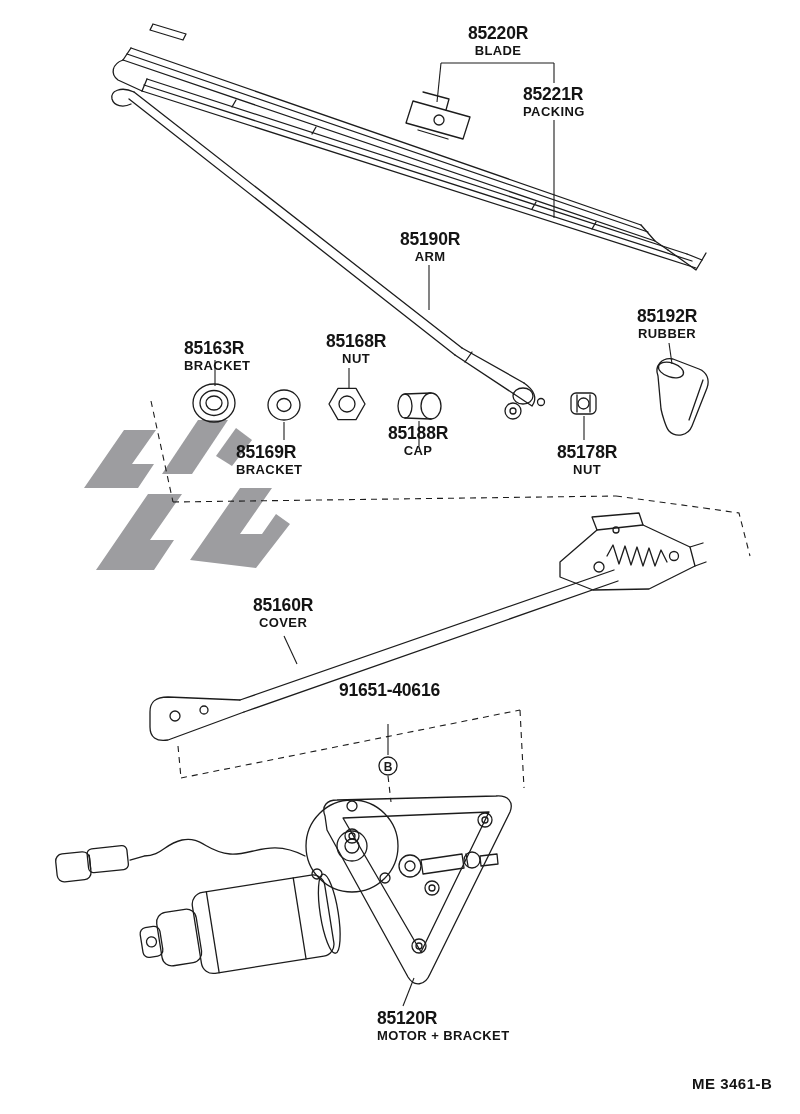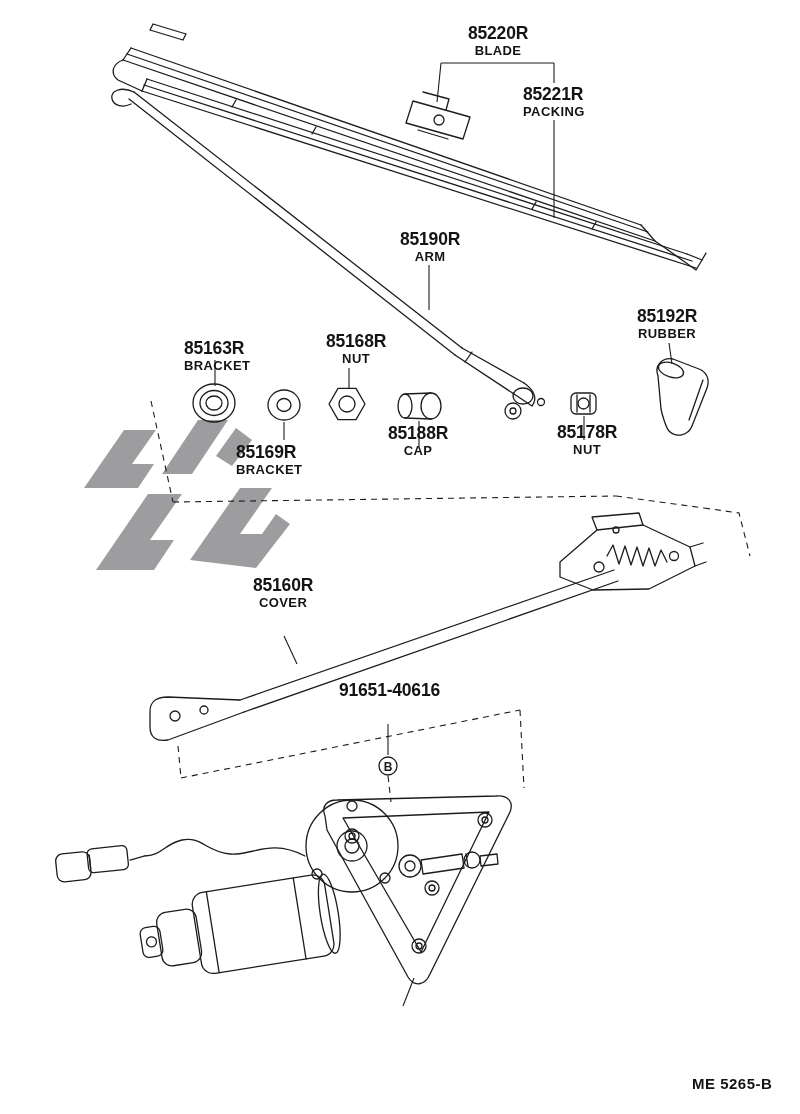--- a/index.html
+++ b/index.html
@@ -220,30 +220,34 @@
   <div class="label" style="left:236px; top:443px">
     <div class="pn">85169R</div>
     <div class="nm">BRACKET</div>
   </div>
 
   <div class="label" style="left:388px; top:424px">
     <div class="pn">85188R</div>
     <div class="nm">CAP</div>
   </div>
 
-  <div class="label" style="left:557px; top:423px">
+  <div class="label" style="left:557px; top:443px">
     <div class="pn">85178R</div>
     <div class="nm">NUT</div>
   </div>
 
-  <div class="label" style="left:253px; top:576px">
+  <div class="label" style="left:253px; top:596px">
     <div class="pn">85160R</div>
     <div class="nm">COVER</div>
   </div>
 
   <div class="label" style="left:339px; top:681px">
     <div class="pn">91651-40616</div>
   </div>
 
-
-  <div class="doc-code">ME 5265-B</div>
+  <div class="label" style="left:377px; top:1009px">
+    <div class="pn">85120R</div>
+    <div class="nm">MOTOR + BRACKET</div>
+  </div>
+
+  <div class="doc-code">ME 3461-B</div>
 
 </div>
 
 </body></html>

